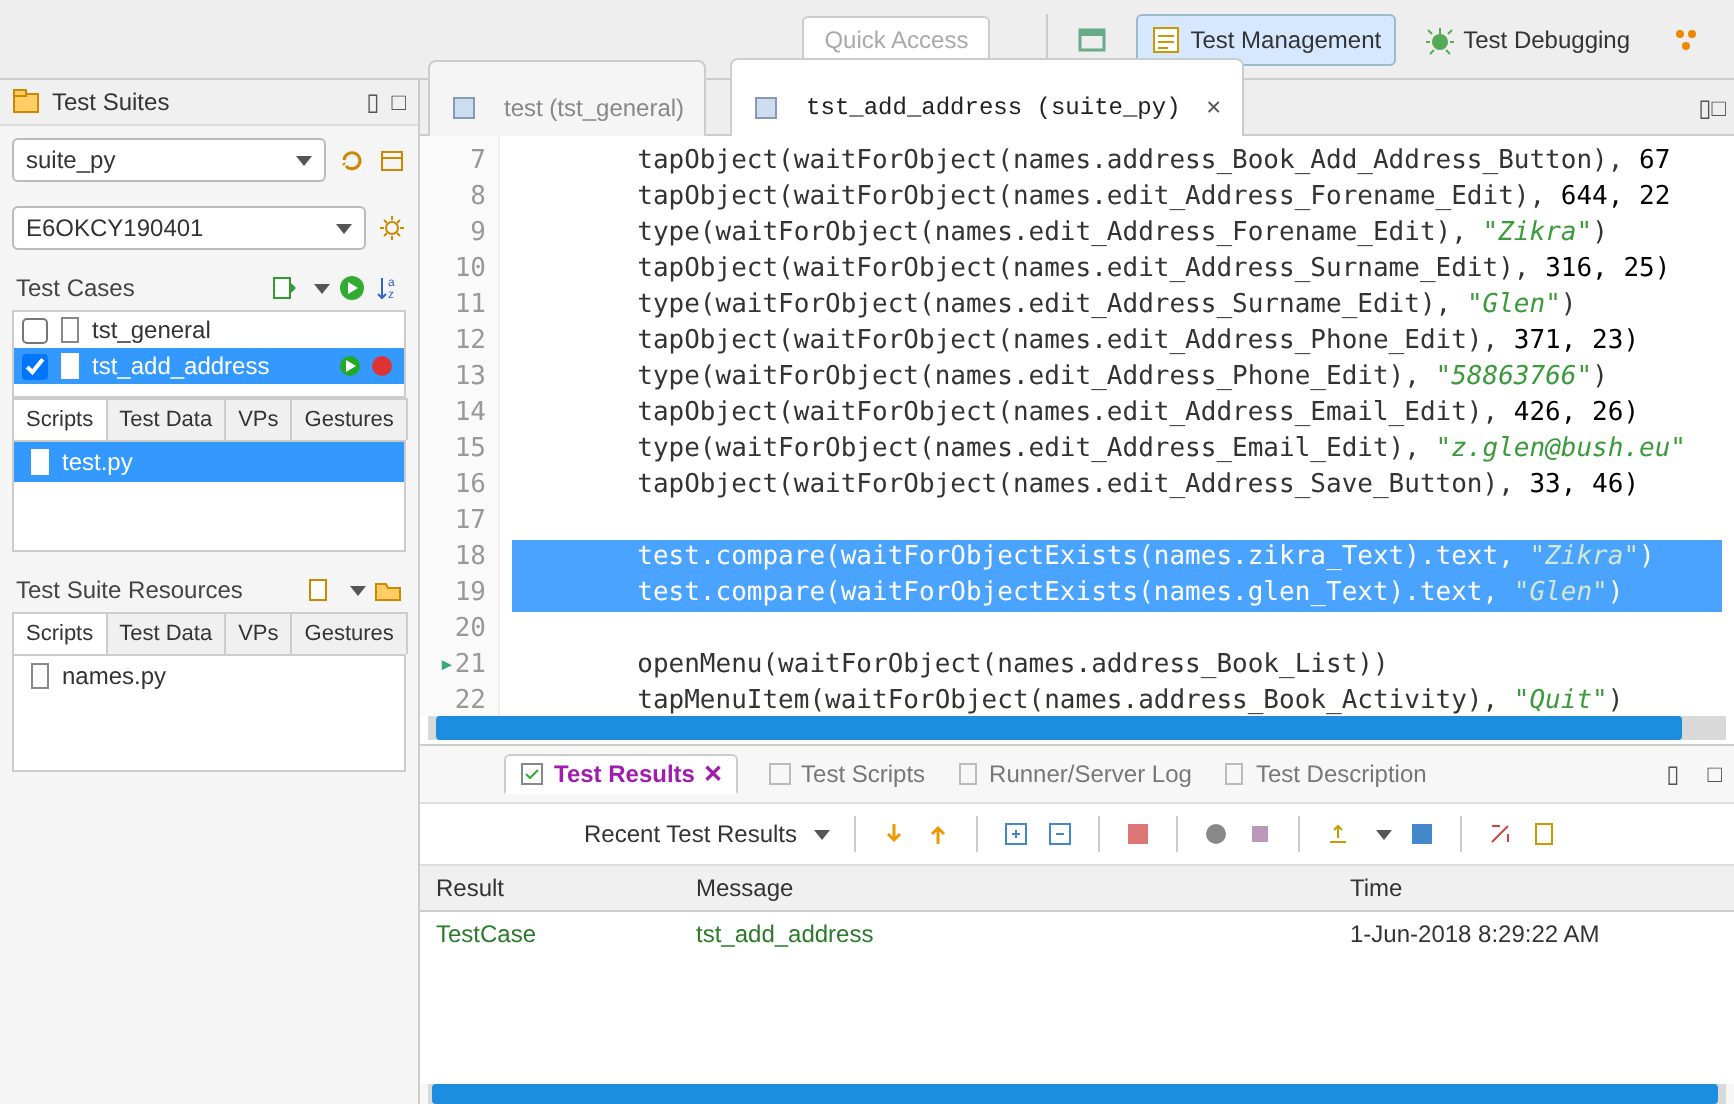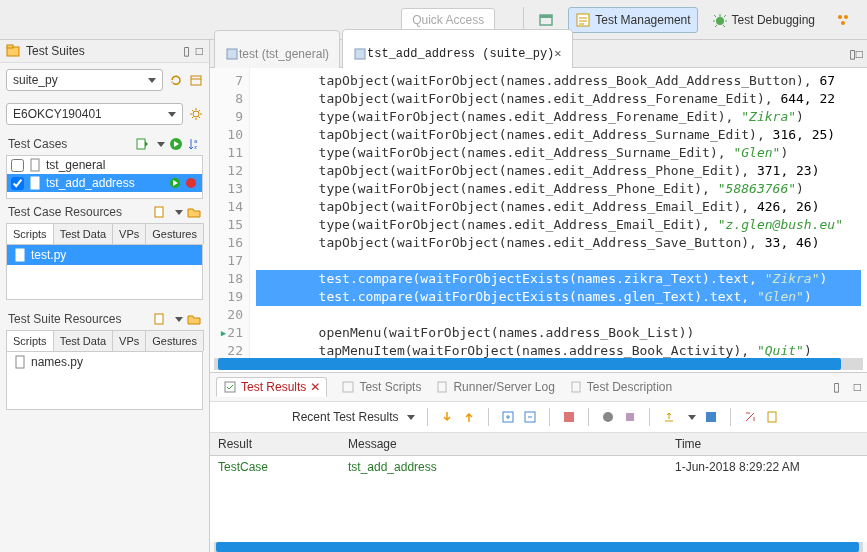--- a/index.html
+++ b/index.html
@@ -25,38 +25,38 @@
 .tabs { display: flex; border-bottom: 1px solid #ccc; background: #f5f5f5; font-size: 11px; }
 .tab { padding: 4px 6px; border: 1px solid #ccc; border-bottom: none; background: #f0f0f0; margin-right: -1px; cursor: pointer; }
 .tab.active { background: #fff; }
 .panel-body { background: #fff; border: 1px solid #ccc; border-top: none; margin: 0 6px 6px; height: 40px; }
 .panel-body .file-row { display:flex; align-items:center; gap:4px; padding:3px 6px; }
 .file-row.selected { background:#3399ff; color:#fff; }
 .tcr-body { height: 55px; }
 .tsr-body { height: 58px; }
 .rightpane { flex: 1; display: flex; flex-direction: column; background: #fff; }
 .editor-tabs { display: flex; align-items: center; background: #eee; border-bottom: 1px solid #ccc; height: 28px; padding: 0 4px; }
-.ed-tab { padding: 16px 10px; border: 1px solid #ccc; background: #f5f5f5; display: flex; align-items: center; gap: 0; border-top-left-radius: 4px; border-top-right-radius: 4px; margin-right: 2px; cursor: pointer; color: #888;}
+.ed-tab { padding: 16px 10px; border: 1px solid #ccc; background: #f5f5f5; display: flex; align-items: center; gap: 13px; border-top-left-radius: 4px; border-top-right-radius: 4px; margin-right: 12px; cursor: pointer; color: #888;}
 .ed-tab.active { background: #fff; color: #222; font-family: Liberation Mono, monospace; }
 .ed-tab .close { color: #555; cursor: pointer; }
 .ed-spacer { flex:1; }
 .editor { display: flex; flex: 1; overflow: hidden; font-family: "DejaVu Sans Mono","Consolas",monospace; font-size: 13px; line-height: 18px; background: #fff; position: relative; }
 .gutter { width: 40px; background: #fafafa; color: #999; text-align: right; padding: 4px 6px 4px 0; border-right: 1px solid #eee; }
 .code { flex: 1; padding: 4px 6px; white-space: pre; overflow-x: auto; }
 .code .str { color: #3b9b3b; font-style: italic; }
 .code .num { color: #000; }
 .code .hl { background: #4aa3ff; color: #fff; display: inline-block; width: 100%; }
 .code .hl .str { color: #cfe8cf; }
 .arrow-gutter { display:inline-block; width:12px; color:#3a7; }
 .hscroll { height: 12px; background: #d9d9d9; margin: 0 4px 2px; position: relative; }
 .hscroll .thumb { position:absolute; height:12px; background:#1d8de0; border-radius:2px; }
 .results { border-top: 1px solid #ccc; background: #f7f7f7; display:flex; flex-direction:column; height: 180px;}
 .results-tabbar { display:flex; align-items:center; padding:4px 6px; gap: 14px; border-bottom:1px solid #ddd;}
 .res-tab { display:inline-flex; align-items:center; gap:4px; cursor:pointer; color:#777;}
-.res-tab.active { color:#b91c1c; font-weight:400; background:#fff; border:1px solid #ccc; border-bottom-color:#fff; padding:2px 6px; border-radius:3px 3px 0 0;}
+.res-tab.active { color:#a21caf; font-weight:700; background:#fff; border:1px solid #ccc; border-bottom-color:#fff; padding:2px 6px; border-radius:3px 3px 0 0;margin-left:36px;}
 .res-toolbar { display:flex; align-items:center; gap:8px; padding: 6px 12px; border-bottom:1px solid #ddd; background:#fff;}
 .res-toolbar .sep { width:1px; height:18px; background:#ccc; margin:0 4px;}
 .recent { display:flex; align-items:center; gap:4px; margin-left: 70px; cursor:pointer;}
 .res-table { flex:1; background:#fff; }
 .res-head { display:flex; background:#f0f0f0; border-bottom:1px solid #ccc; }
 .res-head div, .res-row div { padding:4px 8px; }
 .col-result { width: 130px; }
 .col-msg { flex:1; }
 .col-time { width: 200px; }
 .res-row { display:flex; }
@@ -176,32 +176,20 @@
               <circle cx="7" cy="7" r="5" fill="#2a2"></circle>
               <path d="M5 4l5 3-5 3z" fill="#fff"></path>
             </svg>
           <svg class="mini-icon" viewBox="0 0 14 14">
               <circle cx="7" cy="7" r="5" fill="#d33"></circle>
             </svg>
         </span>
       </div>
     </div>
 
-    <div class="section-label">
-      <span>Test Case Resources</span>
-      <span class="tools">
-        <svg class="mini-icon" viewBox="0 0 14 14">
-            <rect x="2" y="2" width="8" height="10" fill="#fff" stroke="#c80"></rect>
-          </svg>
-        <span class="chev"></span>
-        <svg class="mini-icon" viewBox="0 0 14 14">
-            <path d="M1 4h5l1 2h6v6H1z" fill="#fc6" stroke="#c80"></path>
-          </svg>
-      </span>
-    </div>
     <div class="tabs" style="margin:0 6px;">
       <div class="tab active">Scripts</div>
       <div class="tab">Test Data</div>
       <div class="tab">VPs</div>
       <div class="tab">Gestures</div>
     </div>
     <div class="panel-body tcr-body">
       <div class="file-row selected">
         <svg class="mini-icon" viewBox="0 0 14 14">
             <rect x="3" y="1" width="8" height="12" fill="#fff" stroke="#fff"></rect>

